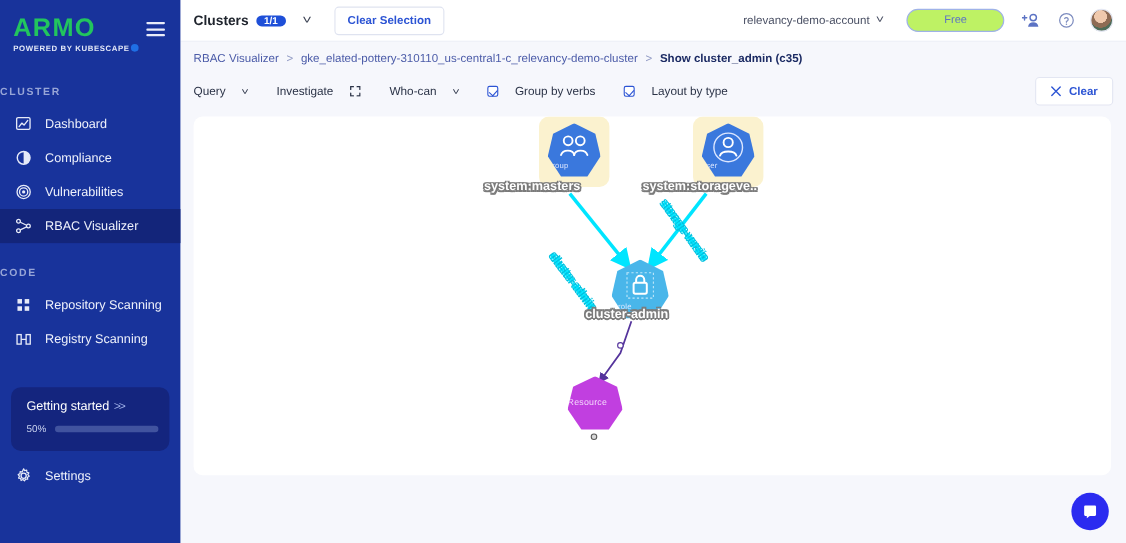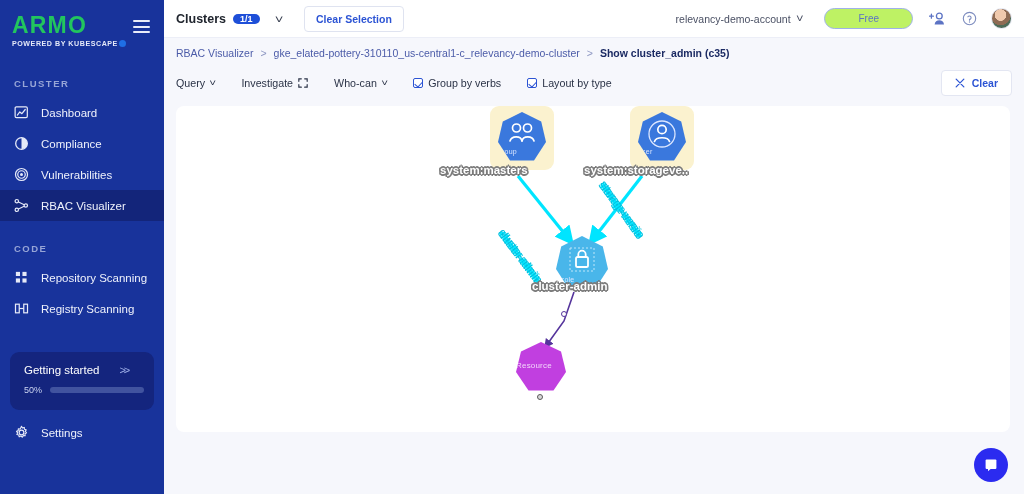--- a/index.html
+++ b/index.html
@@ -35,42 +35,42 @@
   .hamburger {
     position: absolute; right: 14px; top: 20px;
     width: 17px; height: 13px; cursor: pointer;
   }
   .hamburger span {
     display: block; height: 2px; background: #e9ecf9; border-radius: 1px;
     margin-bottom: 3.5px;
   }
   .section-label {
     font-size: 9.5px; letter-spacing: 1.5px; color: #97a5d6;
-    font-weight: bold; padding-left: 14px;
+    font-weight: bold; 
   }
   #sec-cluster { margin-top: 30px; }
   #sec-code { margin-top: 22px; }
   .nav-item {
     display: flex; align-items: center; height: 31px;
     padding-left: 14px; gap: 12px; cursor: pointer;
     font-size: 11.5px; color: #eef1fb;
   }
   .nav-item.active { background: #102municipal; }
   .nav-item.active { background: #13257a; }
   .nav-ic { width: 15px; height: 15px; flex: 0 0 15px; display:block; }
   .nav-lbl { white-space: nowrap; }
 
   .getting-started {
     position: absolute; left: 10px; top: 352px;
     width: 144px; height: 58px; border-radius: 9px;
     background: #14257e;
   }
   .gs-title {
     color: #fff; font-size: 11.5px; padding: 12px 0 0 14px;
-    display: flex; align-items: flex-end; gap: 20px;
+    display: flex; align-items: flex-end; gap: 4px;
   }
   .gs-chev { color: #9fb0e8; font-size: 11px; letter-spacing: -2px; }
   .gs-row { display: flex; align-items: center; gap: 7px; padding: 9px 0 0 14px; }
   .gs-pct { font-size: 9px; color: #ccd5f1; width: 19px; }
   .gs-bar {
     width: 94px; height: 6px; border-radius: 3px; background: #41539f;
     overflow: hidden;
   }
   .gs-fill { height: 6px; border-radius: 3px; background: #2fd5bd; width: 50%; }
 
@@ -123,21 +123,21 @@
   #breadcrumb .sep { color: #8d97c2; }
   #breadcrumb .crumb { cursor: pointer; white-space: nowrap; }
   #breadcrumb .crumb.current { color: #1b2a63; font-weight: bold; cursor: default; }
 
   
   #toolbar {
     height: 30px; display: flex; align-items: center; padding: 0 12px 0 12px;
     font-size: 10.5px; color: #2c3550; gap: 0; flex: 0 0 30px;
   }
   .tool {
-    display: flex; align-items: center; gap: 5px; margin-right: 26px;
+    display: flex; align-items: center; gap: 15px; margin-right: 26px;
     cursor: pointer; white-space: nowrap; font-size: 10.7px; color: #2b3347;
   }
   .tool .cv { font-size: 9px; transform: scaleX(1.3); display:inline-block; }
   .cbx {
     width: 10px; height: 10px; border: 1.4px solid #2c54d4; border-radius: 2px;
     position: relative; flex: 0 0 10px; background:#fff;
   }
   .cbx:after {
     content: ""; position: absolute; left: 2px; top: 1px; width: 4px; height: 6px;
     border: solid #2c54d4; border-width: 0 1.4px 1.4px 0; transform: rotate(42deg);

